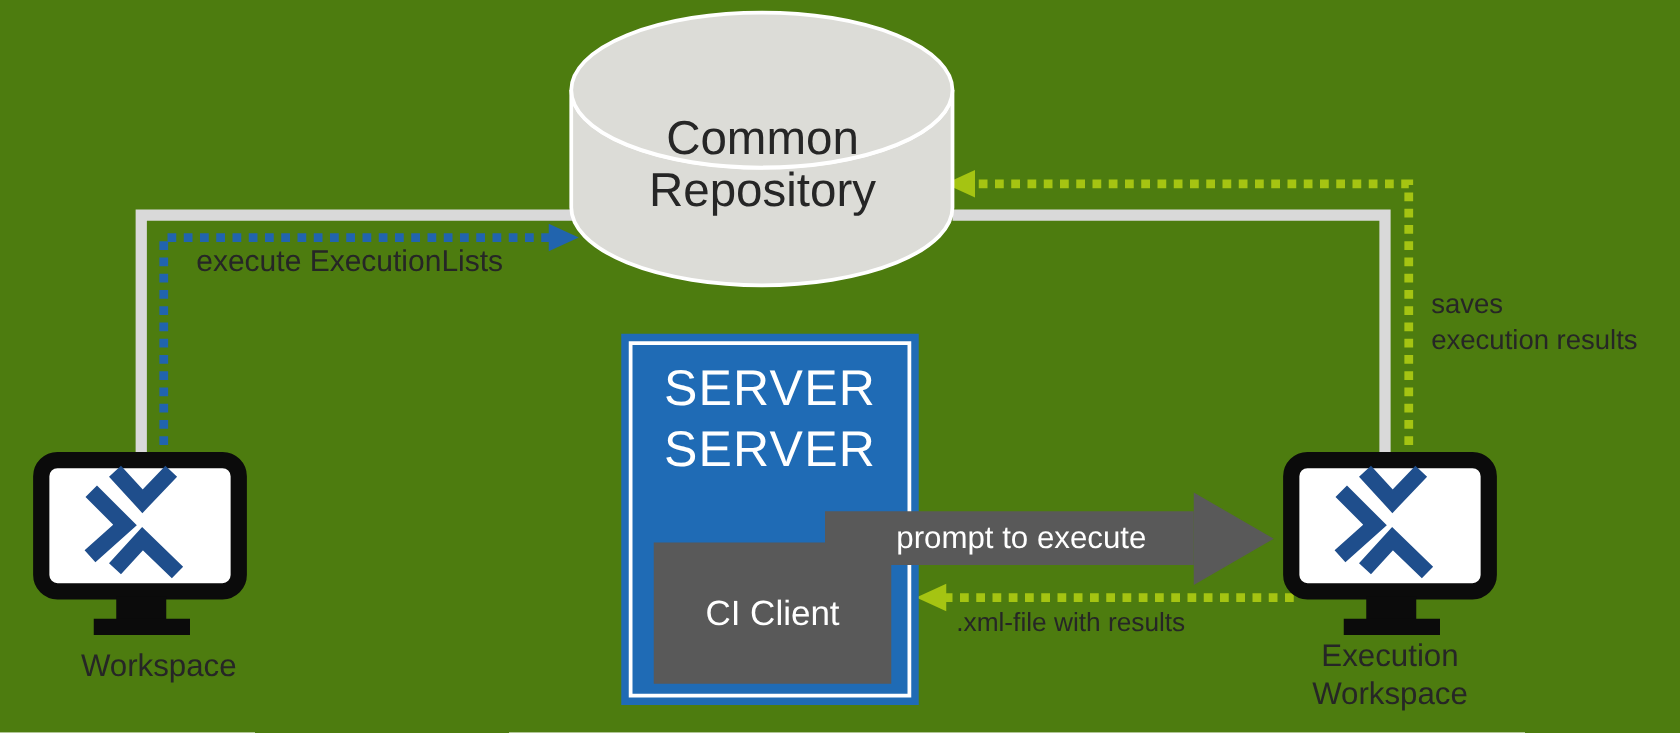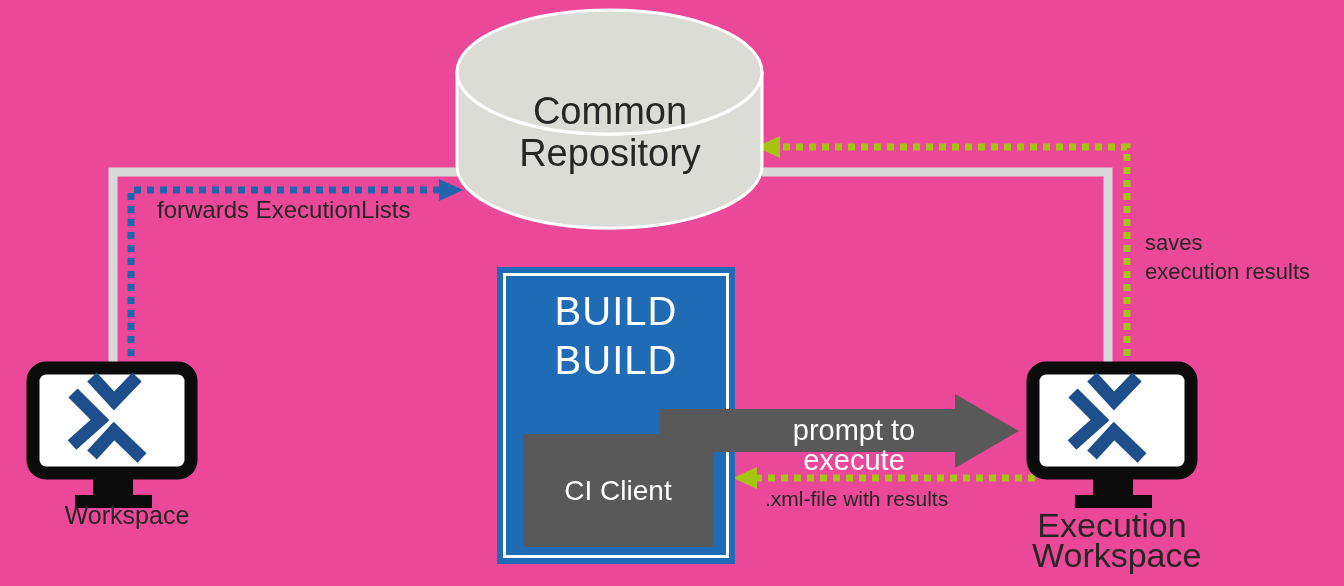--- a/index.html
+++ b/index.html
@@ -1,19 +1,19 @@
 <!DOCTYPE html>
 <html style="--blue-box: #1f6bb5; --blue-dotted: #2164ae; --logo-blue: #1f4e8c; --green-dotted: #a5c412; --dark-gray: #595959; --light-gray-line: #d9d9d9; --cylinder-fill: #dcdcd7; --text: #262626;"><head>
 <meta charset="utf-8">
 <style>
   html,body{margin:0;padding:0;background:#ffffff;}
   .canvas{
     position:relative;
     width:1344px;height:586px;
-    background:#ec4899;
+    background:#4d7c0f;
     font-family:"Liberation Sans","DejaVu Sans",sans-serif;
     color:var(--text,#262626);
     overflow:hidden;
   }
   .abs{position:absolute;}
   svg{display:block;}
 
   
   #connector-layer{left:0;top:0;z-index:1;}
 
@@ -50,34 +50,34 @@
     left:660px;top:409px;width:295px;height:43px;
     background:var(--dark-gray,#595959);z-index:6;
   }
   #prompt-arrow-head{
     left:955px;top:394px;width:0;height:0;z-index:6;
     border-top:37px solid transparent;
     border-bottom:37px solid transparent;
     border-left:64px solid var(--dark-gray,#595959);
   }
   #prompt-label{
-    left:748px;top:415px;width:212px;z-index:7;
-    text-align:center;color:#ffffff;font-size:29px;line-height:30px;
+    left:717px;top:415px;width:212px;z-index:7;
+    text-align:left;color:#ffffff;font-size:25px;line-height:30px;
   }
 
   
   #monitor-left{left:18px;top:355px;z-index:3;}
   #monitor-right{left:1018px;top:355px;z-index:3;}
   #workspace-left-label{
-    left:47px;top:500px;width:160px;text-align:center;
+    left:47px;top:518px;width:160px;text-align:center;
     font-size:25px;line-height:30px;z-index:4;
   }
   #workspace-right-label{
     left:1032px;top:510px;width:160px;text-align:center;
-    font-size:34px;line-height:30px;z-index:4;
+    font-size:25px;line-height:30px;z-index:4;
   }
 
   
   #forwards-label{left:157px;top:196px;font-size:24px;z-index:4;}
   #saves-label{
     left:1145px;top:228px;font-size:22px;line-height:29px;
     white-space:pre-line;z-index:4;
   }
   #xml-label{left:765px;top:487px;font-size:21px;z-index:4;}
 </style>
@@ -110,21 +110,21 @@
   <div id="cylinder-wrap" class="abs">
     <svg width="330" height="240">
       <path d="M12,70 L12,164 A152,62 0 0 0 317,164 L317,70 A152,62 0 0 1 12,70 Z" fill="var(--cylinder-fill,#dcdcd7)" stroke="#ffffff" stroke-width="3"></path>
       <ellipse cx="164.5" cy="70" rx="152.5" ry="62" fill="var(--cylinder-fill,#dcdcd7)" stroke="#ffffff" stroke-width="3"></ellipse>
     </svg>
   </div>
   <div id="repository-label" class="abs">Common Repository</div>
 
   <div id="build-server" class="abs">
     <div class="inner-border"></div>
-    <div id="build-server-title">BUILD BUILD</div>
+    <div id="build-server-title">SERVER SERVER</div>
   </div>
 
   <div id="prompt-arrow-body" class="abs"></div>
   <div id="prompt-arrow-head" class="abs"></div>
   <div id="prompt-label" class="abs">prompt to execute</div>
 
   <div id="ci-client" class="abs">
     <span>CI Client</span>
   </div>
 
@@ -149,18 +149,18 @@
       <rect x="57" y="140" width="77" height="13" fill="#0b0b0b"></rect>
       <g fill="none" stroke="var(--logo-blue,#1f4e8c)" stroke-width="13" stroke-linejoin="miter">
         <polyline points="74,22 96,46 119,22"></polyline>
         <polyline points="55,38 82,65 54,90"></polyline>
         <polyline points="74,100 96,76 124,103"></polyline>
       </g>
     </svg>
   </div>
   <div id="workspace-right-label" class="abs">Execution Workspace</div>
 
-  <div id="forwards-label" class="abs">forwards ExecutionLists</div>
+  <div id="forwards-label" class="abs">execute ExecutionLists</div>
   <div id="saves-label" class="abs">saves
 execution results</div>
   <div id="xml-label" class="abs">.xml-file with results</div>
 
 </div>
 
 </body></html>

